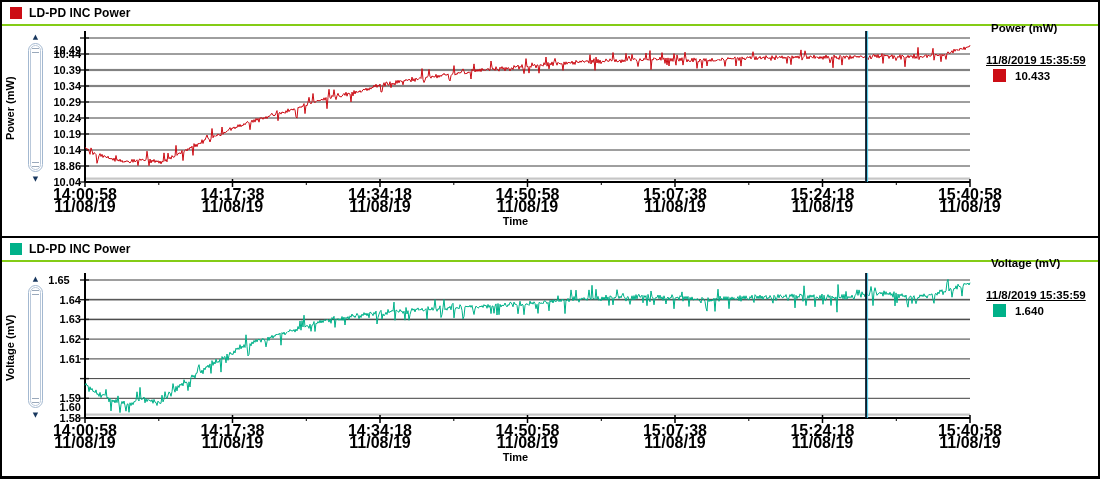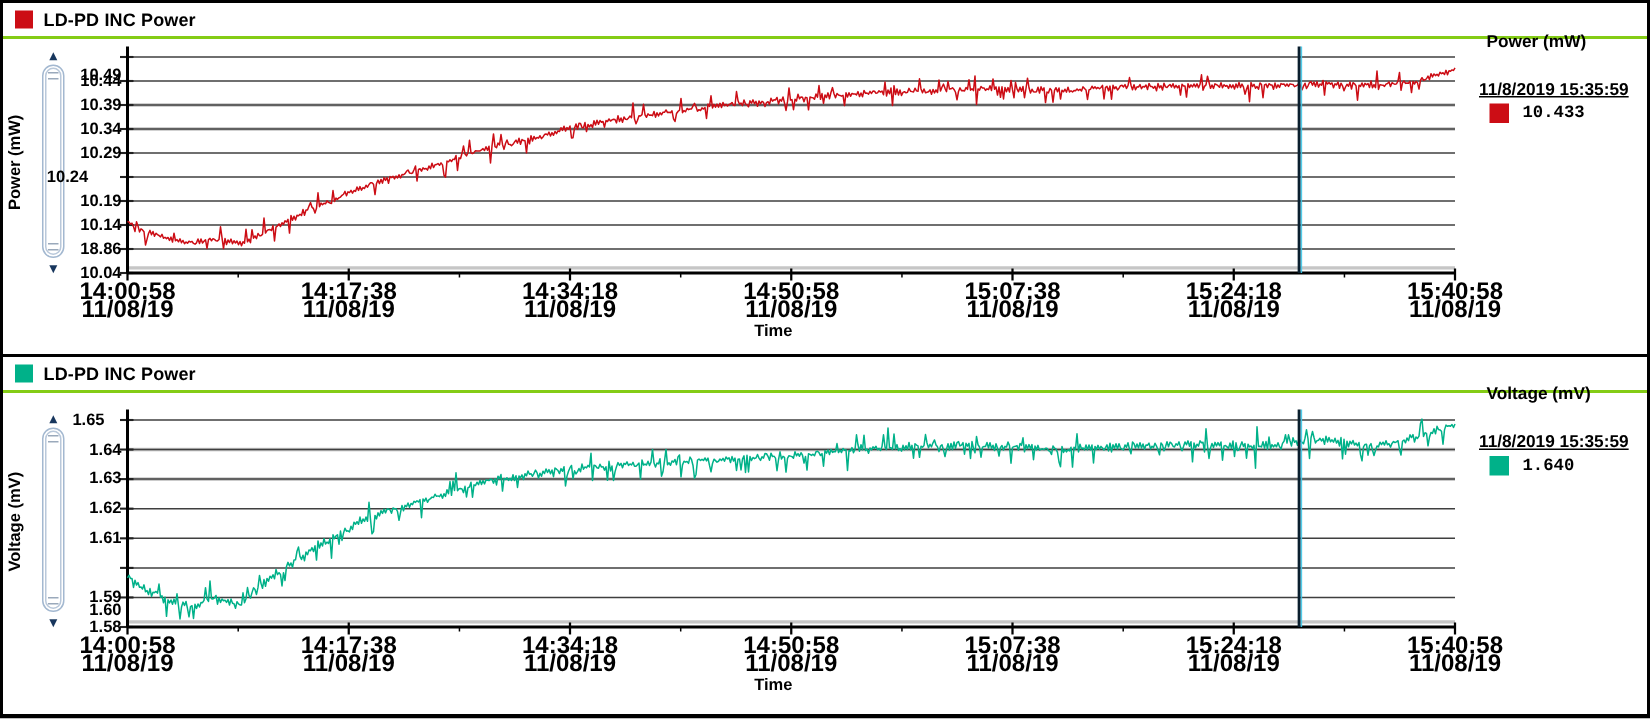--- a/index.html
+++ b/index.html
@@ -16,21 +16,21 @@
   .plot-svg{position:absolute;overflow:visible;}
   .ylabel{position:absolute;left:2px;writing-mode:vertical-rl;transform:rotate(180deg);
           font-size:11px;font-weight:600;color:#000;display:flex;align-items:center;justify-content:center;}
   .ytick{position:absolute;width:44px;text-align:right;font-size:11px;font-weight:600;color:#000;
          height:16px;line-height:16px;}
   .xtick{position:absolute;width:84px;text-align:center;font-size:16px;font-weight:600;color:#000;line-height:12px;}
   .xaxis-title{position:absolute;font-size:11px;font-weight:600;color:#000;width:60px;text-align:center;}
   .legend{position:absolute;left:984px;width:114px;font-size:11.5px;font-weight:600;color:#000;}
   .lg-title{margin-left:5px;}
   .lg-ts{margin-top:20px;white-space:nowrap;text-decoration:underline;}
-  .lg-val{margin-top:3px;margin-left:7px;display:flex;align-items:center;gap:9px;font-family:Liberation Mono, monospace;}
+  .lg-val{margin-top:3px;margin-left:7px;display:flex;align-items:center;gap:9px;}
   .lg-swatch{width:13px;height:13px;flex:0 0 auto;}
   .vscroll{position:absolute;left:24px;width:19px;display:flex;flex-direction:column;}
   .vs-btn{height:11px;display:flex;align-items:center;justify-content:center;
           font-family:"DejaVu Sans",sans-serif;font-size:7px;color:#17365d;cursor:pointer;user-select:none;}
   .vs-track{flex:1;margin:1px 2px;border:1px solid #a3b8d0;border-radius:8px;position:relative;background:#fff;}
   .vs-thumb{position:absolute;left:1px;right:1px;top:1px;bottom:1px;border:1px solid #b9c8da;border-radius:7px;
             background:#fff;display:flex;flex-direction:column;justify-content:space-between;align-items:center;
             padding:2px 0;box-sizing:border-box;}
   .vs-grip{width:7px;height:3px;border-top:1px solid #9aa9bb;border-bottom:1px solid #9aa9bb;}
 </style>
@@ -99,21 +99,21 @@
           <g>
             <rect x="788.1" y="0" width="2" height="151" fill="#0b1f2e"></rect>
             <rect x="790.1" y="0" width="1" height="151" fill="#3ec6e8" opacity="0.9"></rect>
           </g>
         </svg>
         <div class="ytick" style="left: 35px; top: 16px; text-align: right;">10.49</div>
         <div class="ytick" style="left: 35px; top: 20px;">10.44</div>
         <div class="ytick" style="left: 35px; top: 36px;">10.39</div>
         <div class="ytick" style="left: 35px; top: 52px;">10.34</div>
         <div class="ytick" style="left: 35px; top: 68px;">10.29</div>
-        <div class="ytick" style="left: 21px; top: 84px; text-align: center;">10.24</div>
+        <div class="ytick" style="left: 35px; top: 84px;">10.24</div>
         <div class="ytick" style="left: 35px; top: 100px;">10.19</div>
         <div class="ytick" style="left: 35px; top: 116px;">10.14</div>
         <div class="ytick" style="left: 35px; top: 132px;">18.86</div>
         <div class="ytick" style="left: 35px; top: 148px;">10.04</div>
         <div class="xtick" style="left: 41px; top: 163px;">
           <div>14:00:58</div>
           <div>11/08/19</div>
         </div>
         <div class="xtick" style="left: 188.5px; top: 163px;">
           <div>14:17:38</div>

